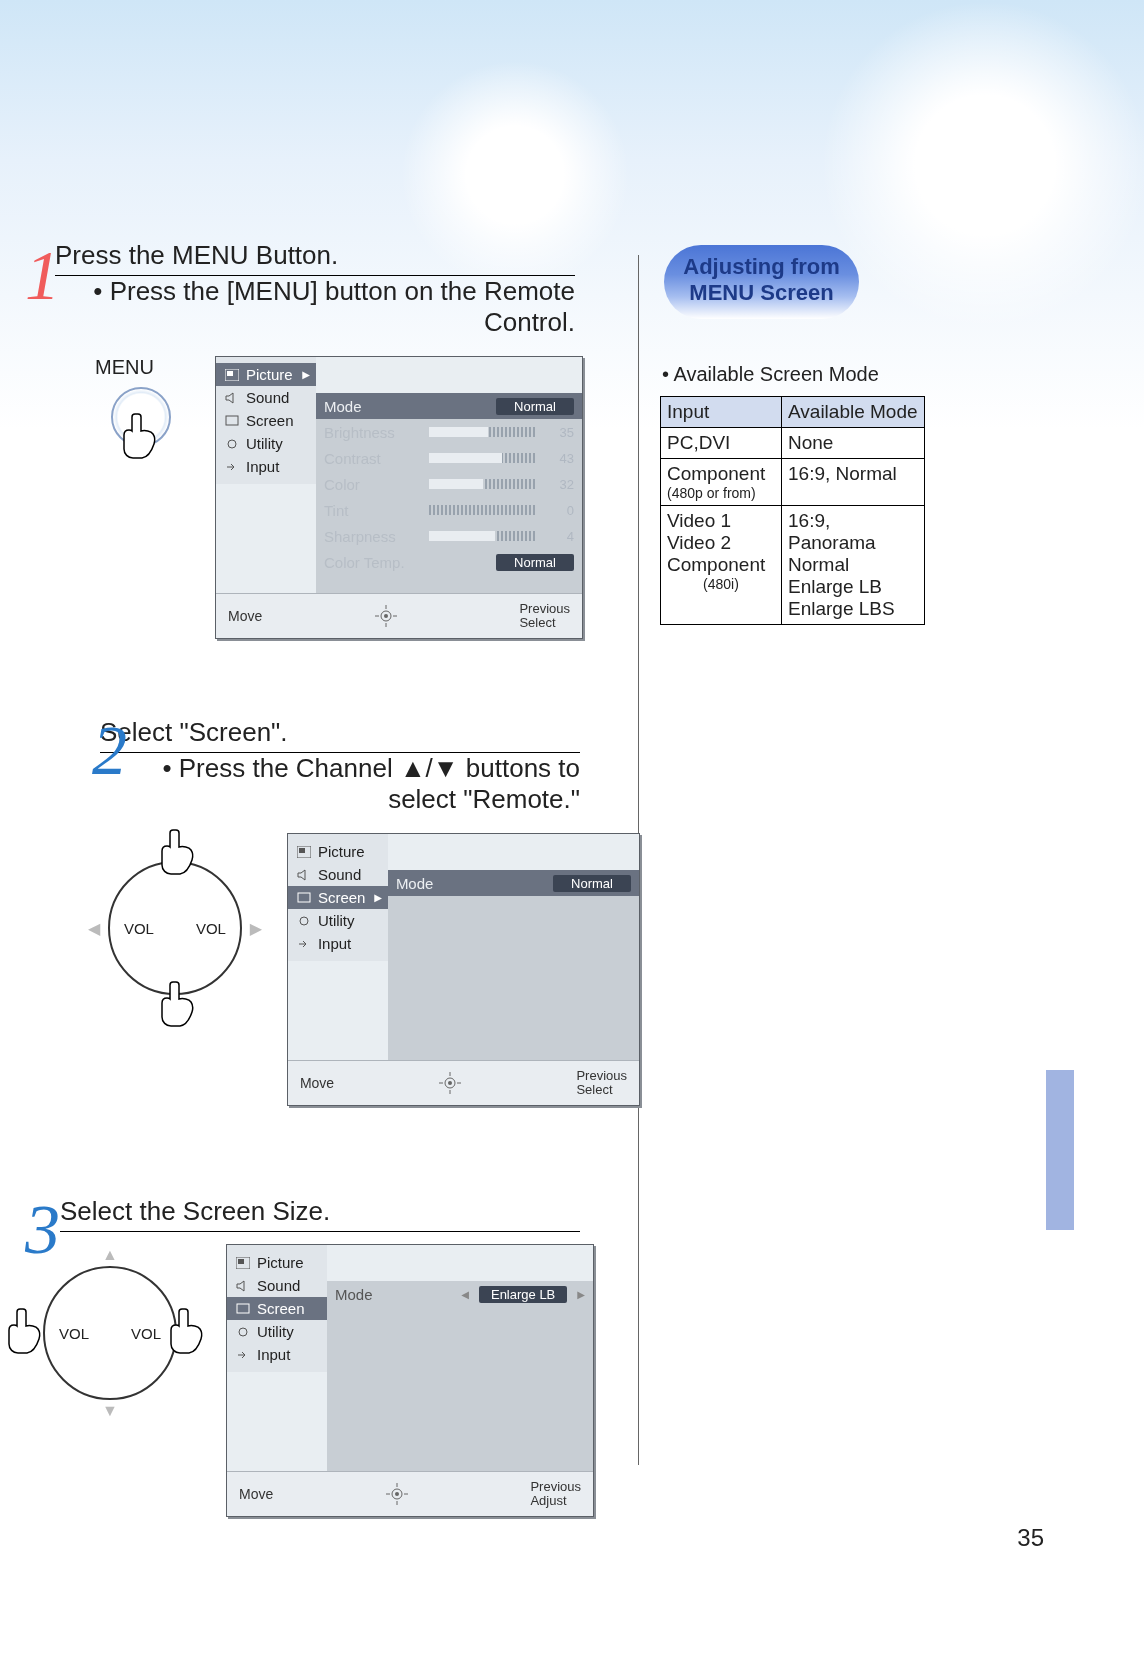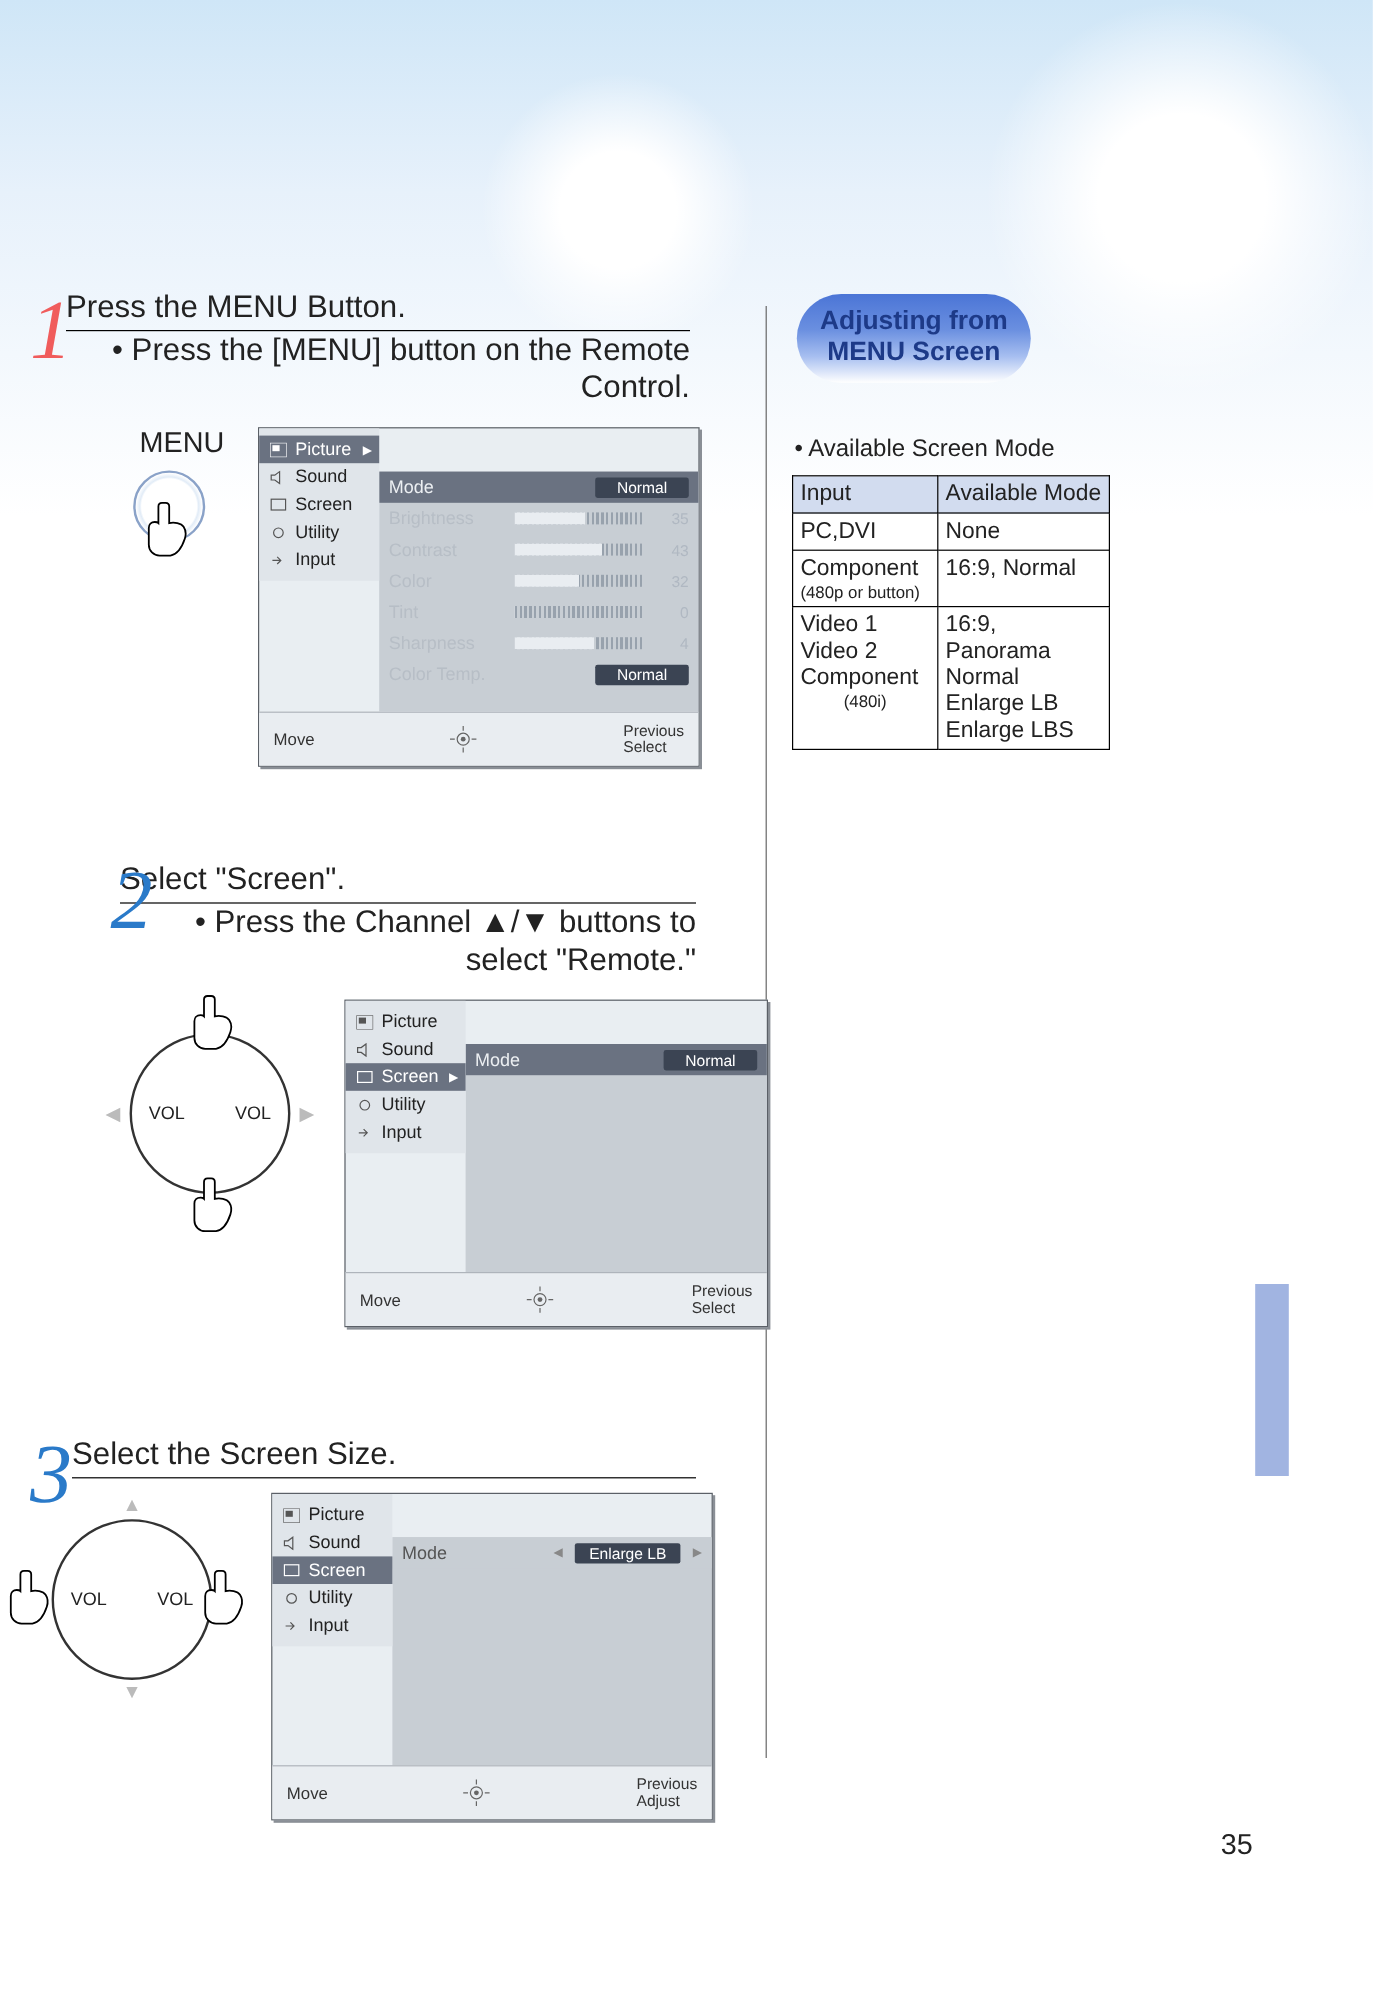--- a/index.html
+++ b/index.html
@@ -82,21 +82,21 @@
       <div class="step" style="margin-left:10px;">
         <div class="step-num step1num">1</div>
         <div style="margin-left:45px;">
           <div class="step-title">Press the MENU Button.</div>
           <div class="rule" style="width:520px;"></div>
           <div class="bullet" style="width:520px;">• Press the [MENU] button on the Remote Control.</div>
         </div>
 
         <div style="display:flex; margin-top:18px;">
           <div class="remote-menu" style="margin-left:85px;">
-            <div style="text-align:right;font-size:24px;">MENU</div>
+            <div style="text-align:left;font-size:20px;">MENU</div>
             <div class="btn">
               <div class="hand" style="left:8px;top:22px;">
                 <svg viewBox="0 0 38 50" width="38" height="50">
                     <path d="M17 3c2 0 3 1 3 3v14c4-1 10 0 12 3 2 3 2 7 1 10-2 6-5 13-12 14H12c-5 0-9-4-9-9V24c0-3 2-5 5-5 1 0 2 0 3 1V6c0-2 1-3 3-3z" fill="#fff" stroke="#000" stroke-width="1.5"></path>
                   </svg>
               </div>
             </div>
           </div>
 
           <div class="osd" style="width:366px; margin-left:28px;">
@@ -430,21 +430,21 @@
           <th style="width:108px;">Input</th>
           <th>Available Mode</th>
         </tr>
         <tr>
           <td>PC,DVI</td>
           <td>None</td>
         </tr>
         <tr>
           <td>
             <div>Component</div>
-            <div class="small">(480p or button)</div>
+            <div class="small">(480p or from)</div>
           </td>
           <td>16:9, Normal</td>
         </tr>
         <tr>
           <td>
             <div>Video 1</div>
             <div>Video 2</div>
             <div>Component</div>
             <div class="small" style="text-align:center;">(480i)</div>
           </td>

